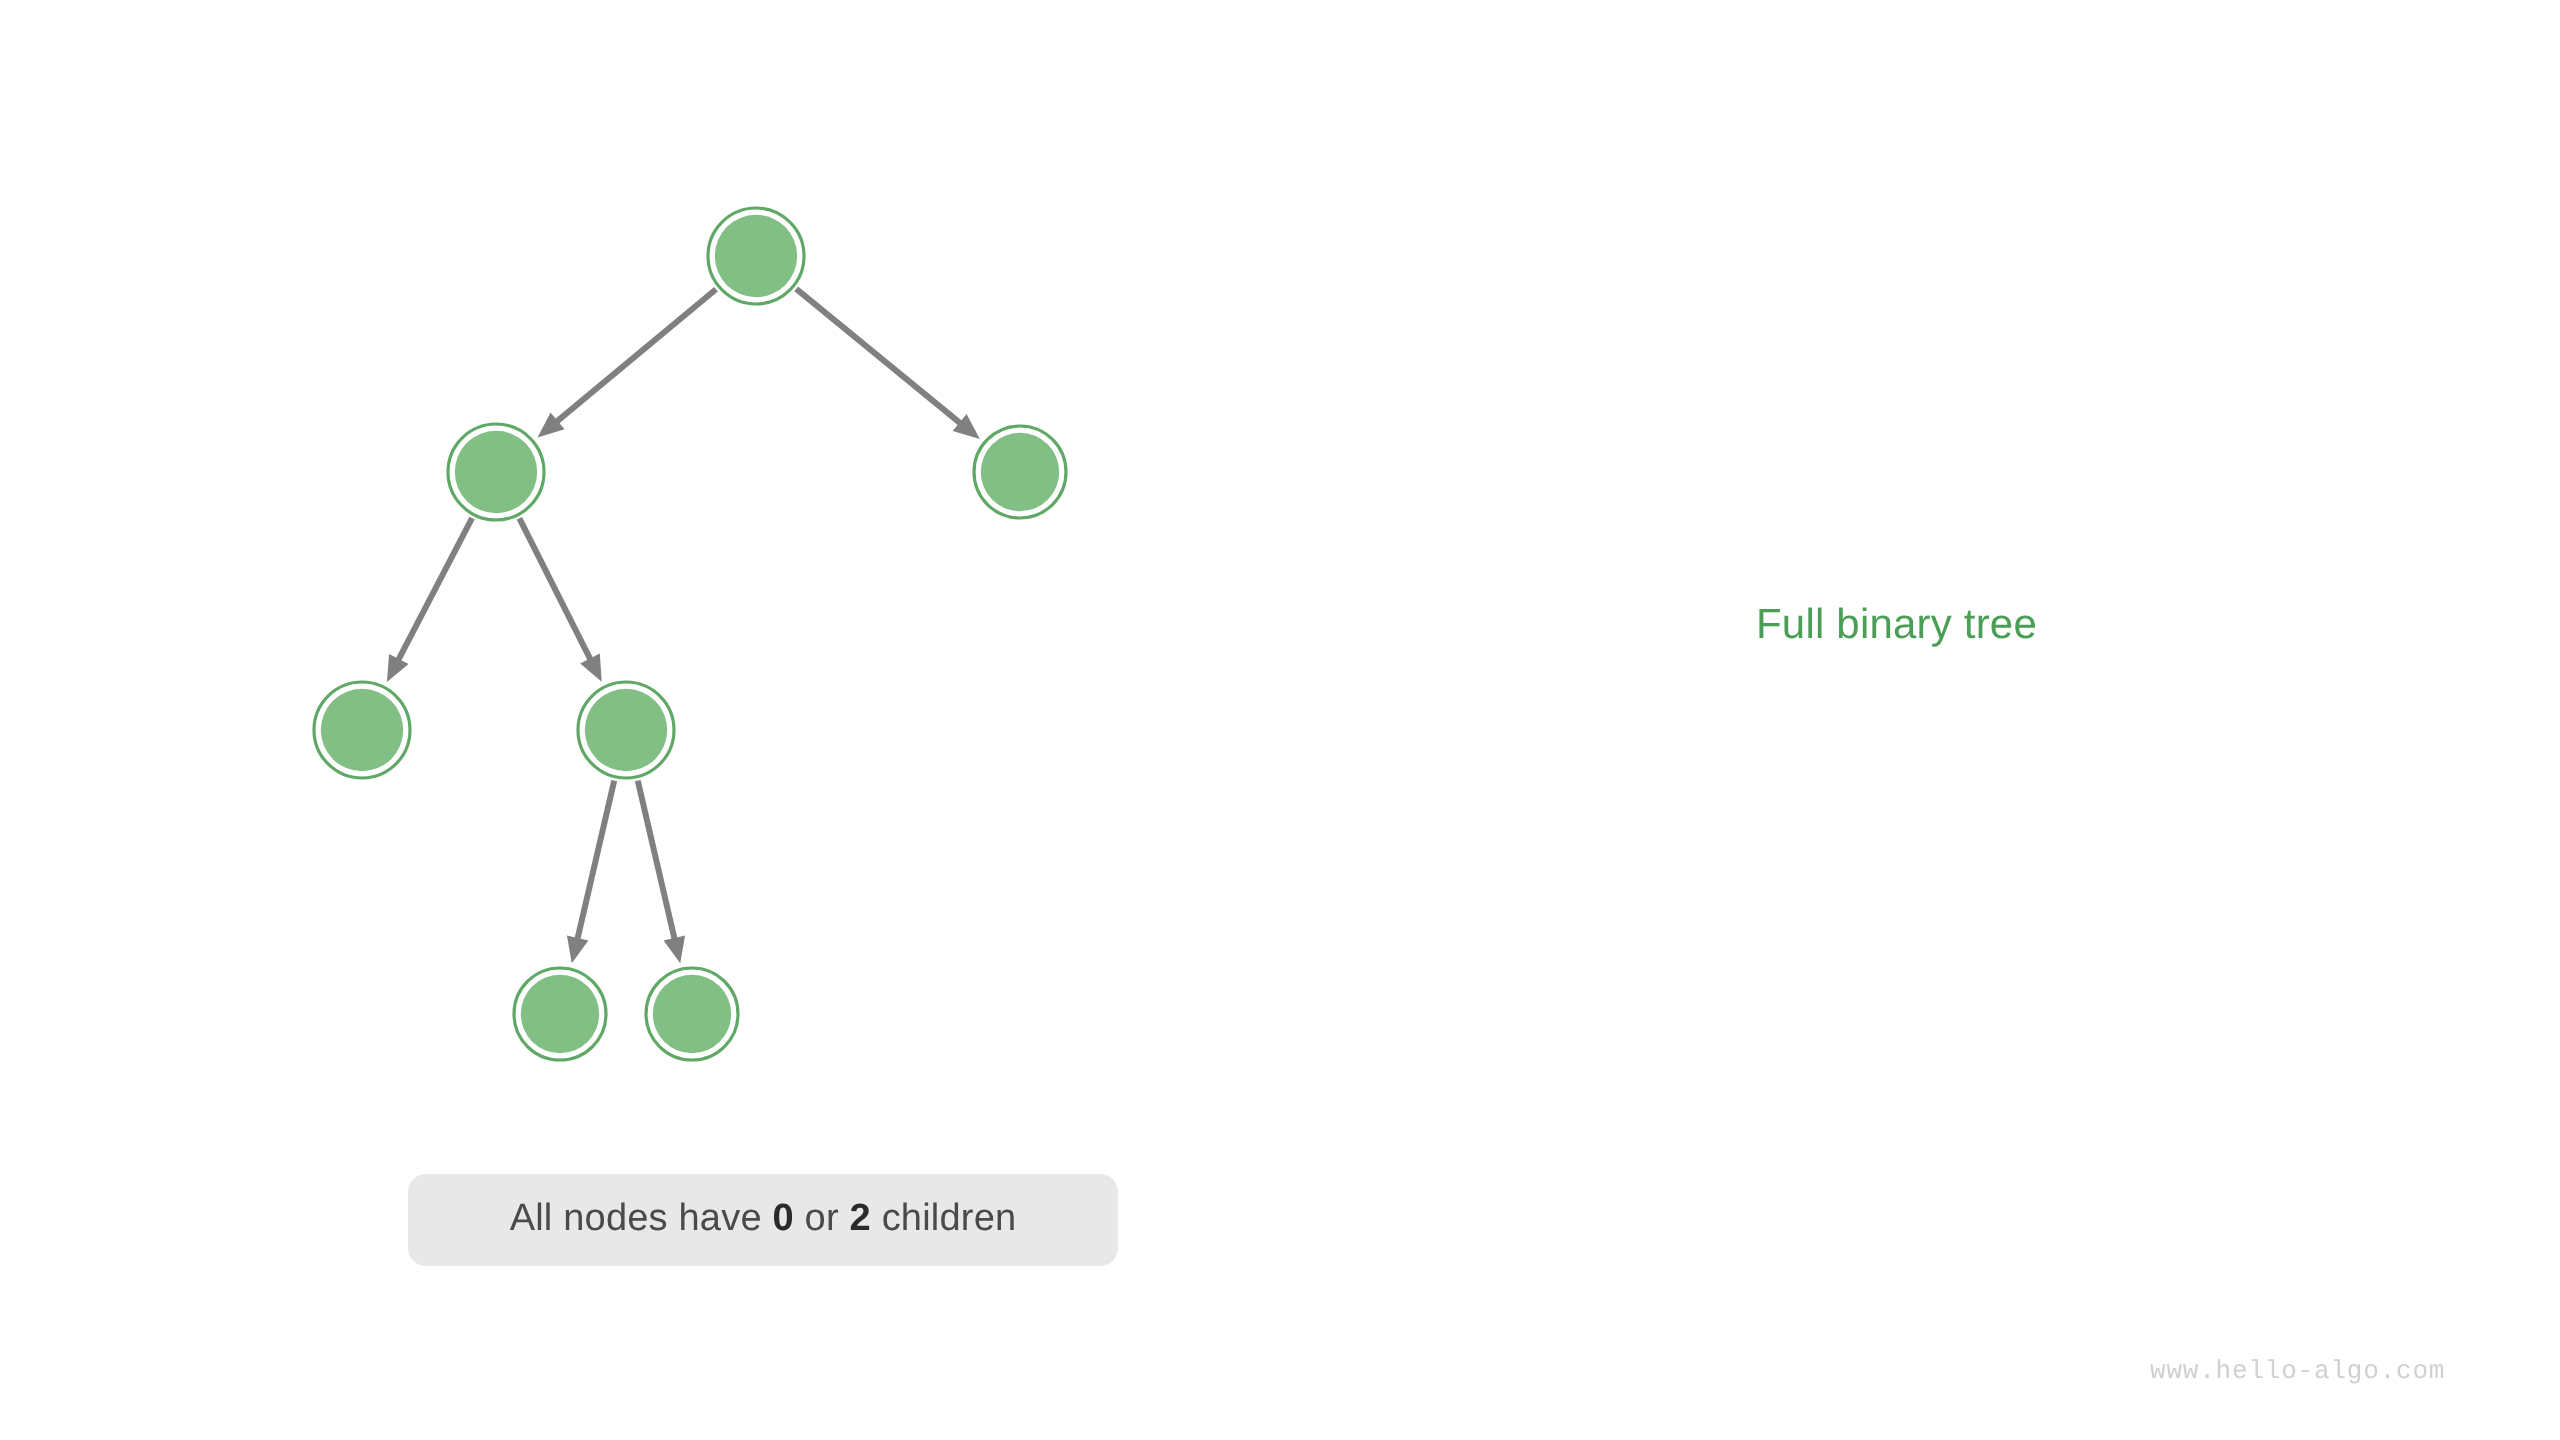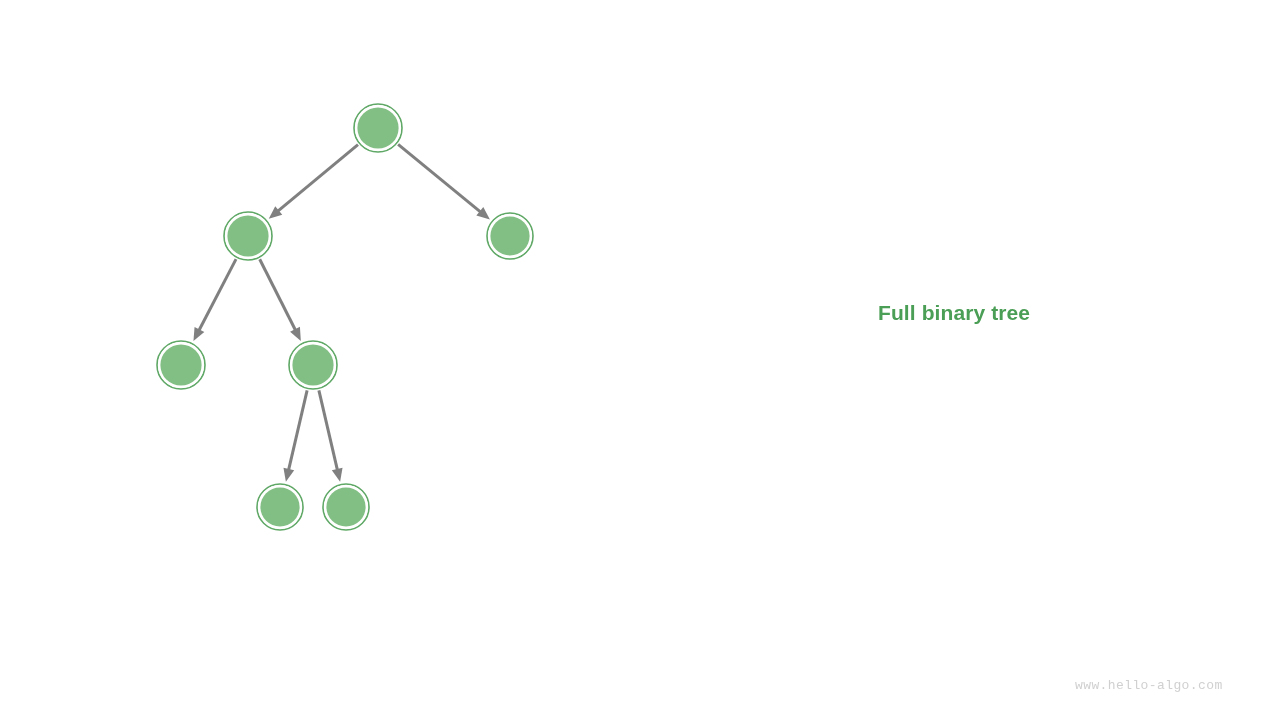--- a/index.html
+++ b/index.html
@@ -26,21 +26,21 @@
     left: 0;
     top: 0;
     width: 1280px;
     height: 720px;
   }
   .diagram-title {
     position: absolute;
     left: 878px;
     top: 301px;
     font-size: 21px;
-    font-weight: bold;
+    font-weight: normal;
     color: #4a9e55;
     letter-spacing: 0.1px;
     white-space: nowrap;
   }
   .caption-box {
     position: absolute;
     left: 204px;
     top: 587px;
     width: 355px;
     height: 46px;
@@ -126,16 +126,19 @@
         <g>
           <circle cx="346" cy="507" r="23" fill="none" stroke="#5fa866" stroke-width="1.6"></circle>
           <circle cx="346" cy="507" r="20.8" fill="none" stroke="#ffffff" stroke-width="2.2"></circle>
           <circle cx="346" cy="507" r="19.6" fill="#82bf84"></circle>
         </g>
       </g>
   </svg>
 
   <div class="diagram-title">Full binary tree</div>
 
+  <div class="caption-box">
+    <span class="caption-text"><span>All nodes have </span><b>0</b><span> or </span><b>2</b><span> children</span></span>
+  </div>
 
   <div class="watermark">www.hello-algo.com</div>
 
 </div>
 
 </body></html>

